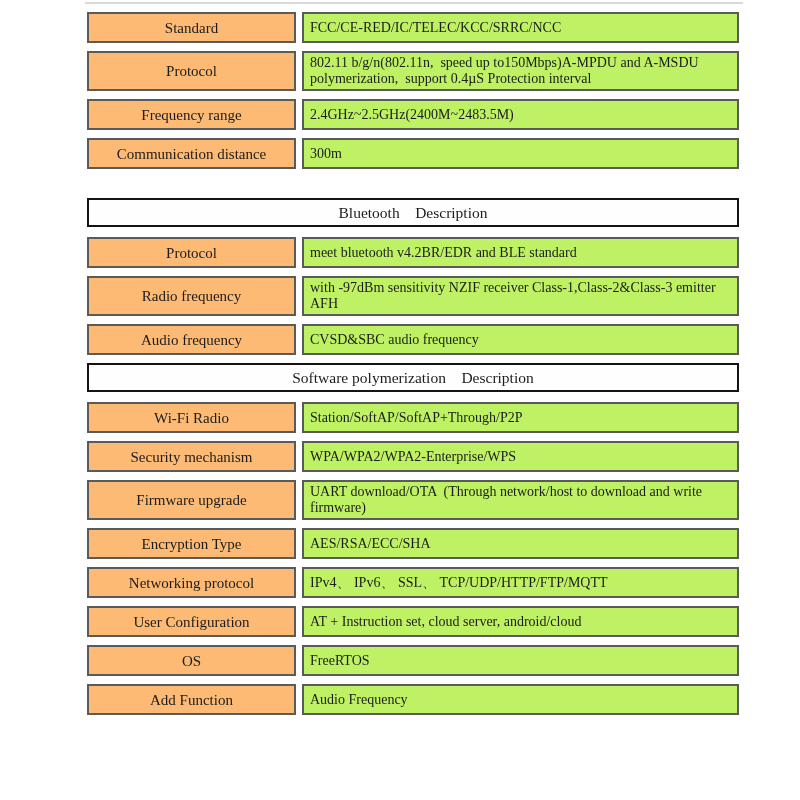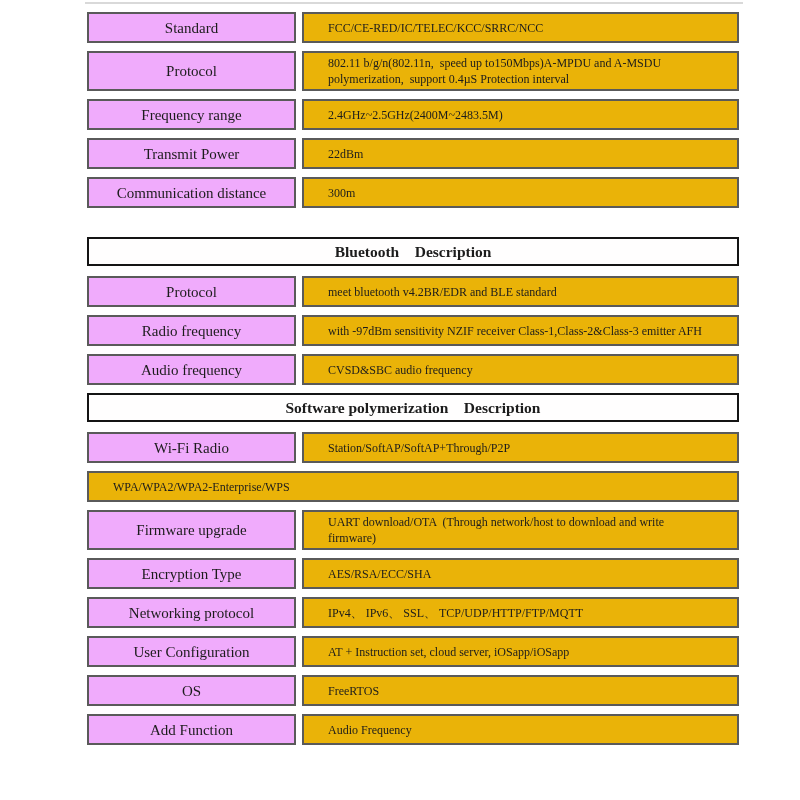--- a/index.html
+++ b/index.html
@@ -23,50 +23,50 @@
   }
   .spec-row {
     display: flex;
     gap: 6px;
     margin-bottom: 8px;
   }
   .label-cell {
     width: 209px;
     flex: 0 0 209px;
     border: 2px solid #5a5a5a;
-    background: #f0abfc;
+    background: #fdba74;
     min-height: 31px;
     display: flex;
     align-items: center;
     justify-content: center;
     text-align: center;
     font-size: 15px;
     line-height: 16px;
     padding: 2px 6px;
   }
   .value-cell {
     flex: 1 1 auto;
     border: 2px solid #5a5a5a;
-    background: #eab308;
+    background: #bef264;
     min-height: 31px;
     display: flex;
     align-items: center;
-    font-size: 12px;
+    font-size: 14px;
     line-height: 16px;
-    padding: 2px 24px;
+    padding: 2px 6px;
     white-space: pre-wrap;
   }
   .section-header {
     border: 2px solid #141414;
     min-height: 29px;
     display: flex;
     align-items: center;
     justify-content: center;
     text-align: center;
-    font-weight: bold;
+    font-weight: normal;
     font-size: 15.5px;
     margin-bottom: 10px;
     white-space: pre-wrap;
     background: #fffefe;
   }
   .section-gap { height: 21px; }
 </style>
 </head>
 <body>
 
@@ -78,24 +78,20 @@
     <div class="label-cell">Standard</div>
     <div class="value-cell">FCC/CE-RED/IC/TELEC/KCC/SRRC/NCC</div>
   </div>
   <div class="spec-row">
     <div class="label-cell">Protocol</div>
     <div class="value-cell">802.11 b/g/n(802.11n,  speed up to150Mbps)A-MPDU and A-MSDU polymerization,  support 0.4µS Protection interval</div>
   </div>
   <div class="spec-row">
     <div class="label-cell">Frequency range</div>
     <div class="value-cell">2.4GHz~2.5GHz(2400M~2483.5M)</div>
-  </div>
-  <div class="spec-row">
-    <div class="label-cell">Transmit Power</div>
-    <div class="value-cell">22dBm</div>
   </div>
   <div class="spec-row">
     <div class="label-cell">Communication distance</div>
     <div class="value-cell">300m</div>
   </div>
 
   <div class="section-gap"></div>
 
   <div class="section-header">Bluetooth    Description</div>
   <div class="spec-row">
@@ -110,37 +106,38 @@
     <div class="label-cell">Audio frequency</div>
     <div class="value-cell">CVSD&amp;SBC audio frequency</div>
   </div>
 
   <div class="section-header">Software polymerization    Description</div>
   <div class="spec-row">
     <div class="label-cell">Wi-Fi Radio</div>
     <div class="value-cell">Station/SoftAP/SoftAP+Through/P2P</div>
   </div>
   <div class="spec-row">
+    <div class="label-cell">Security mechanism</div>
     <div class="value-cell">WPA/WPA2/WPA2-Enterprise/WPS</div>
   </div>
   <div class="spec-row">
     <div class="label-cell">Firmware upgrade</div>
     <div class="value-cell">UART download/OTA  (Through network/host to download and write firmware)</div>
   </div>
   <div class="spec-row">
     <div class="label-cell">Encryption Type</div>
     <div class="value-cell">AES/RSA/ECC/SHA</div>
   </div>
   <div class="spec-row">
     <div class="label-cell">Networking protocol</div>
     <div class="value-cell">IPv4、 IPv6、 SSL、 TCP/UDP/HTTP/FTP/MQTT</div>
   </div>
   <div class="spec-row">
     <div class="label-cell">User Configuration</div>
-    <div class="value-cell">AT + Instruction set, cloud server, iOSapp/iOSapp</div>
+    <div class="value-cell">AT + Instruction set, cloud server, android/cloud</div>
   </div>
   <div class="spec-row">
     <div class="label-cell">OS</div>
     <div class="value-cell">FreeRTOS</div>
   </div>
   <div class="spec-row">
     <div class="label-cell">Add Function</div>
     <div class="value-cell">Audio Frequency</div>
   </div>
 

